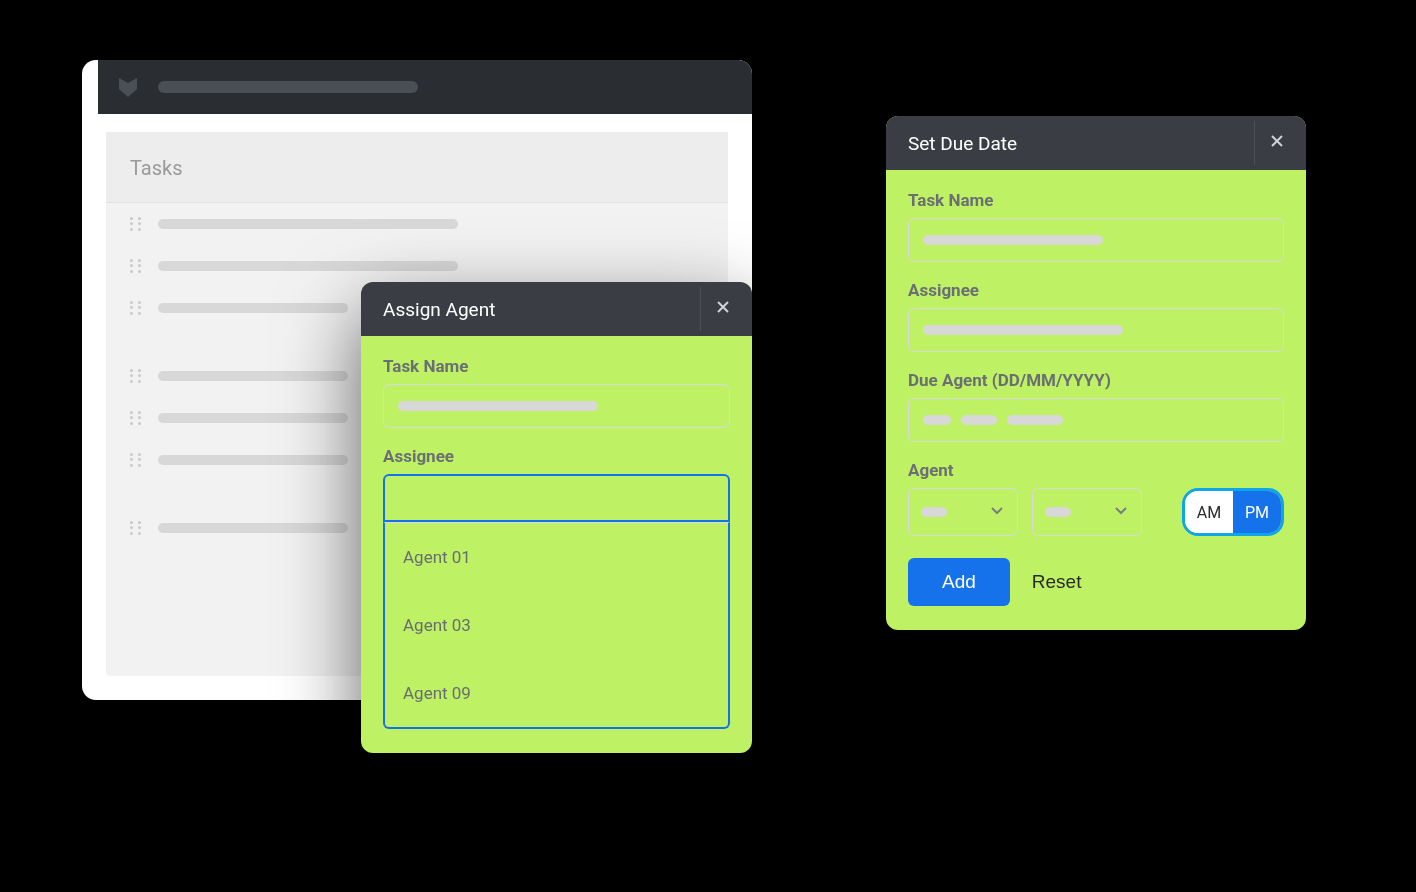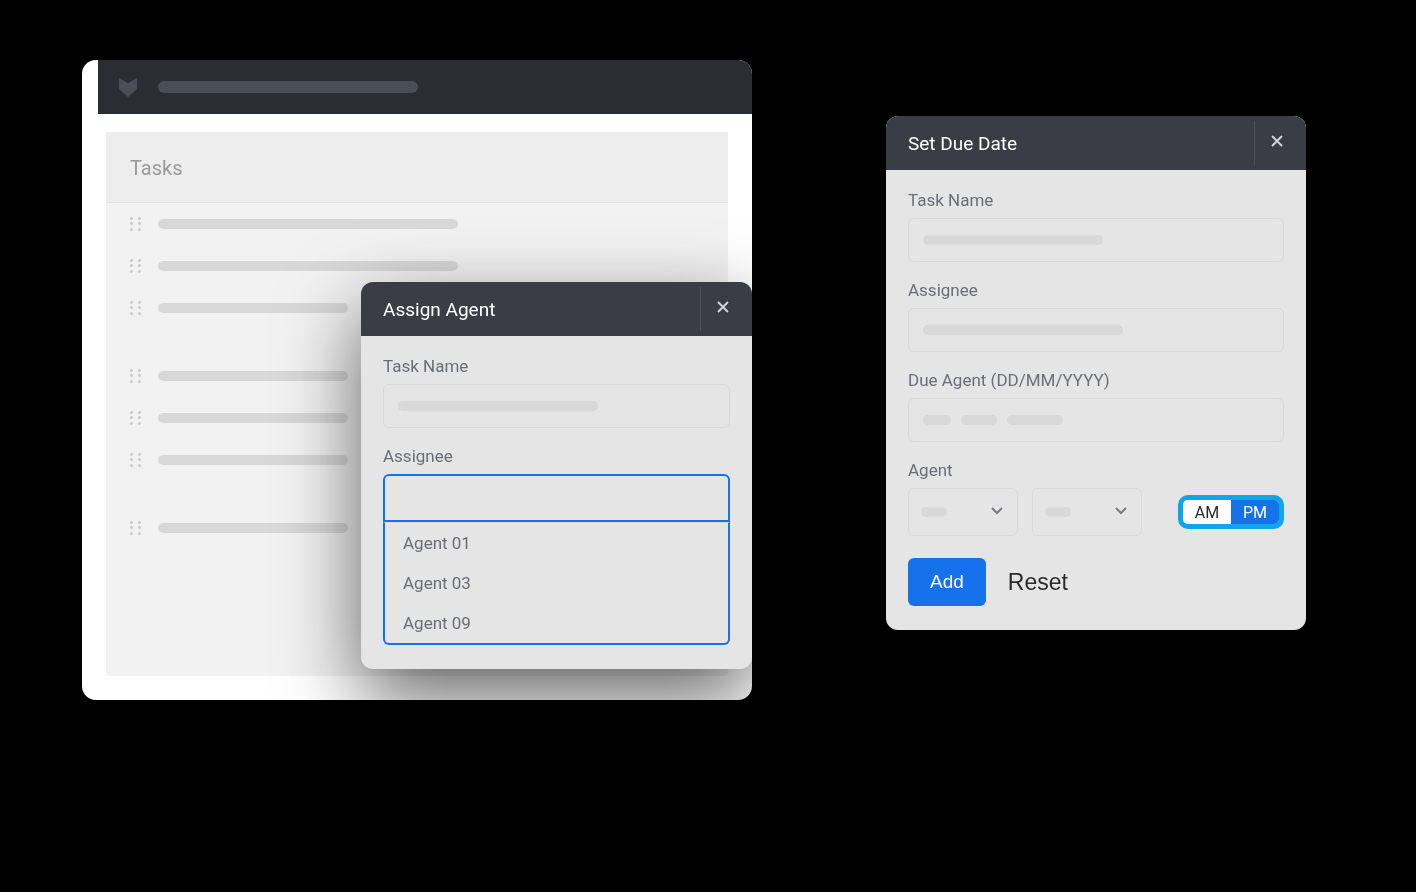--- a/index.html
+++ b/index.html
@@ -80,21 +80,21 @@
   .task-bar {
     height: 10px;
     background: #d8d8d8;
     border-radius: 5px;
   }
   .task-group + .task-group { margin-top: 26px; }
 
   
   .modal {
     position: absolute;
-    background: #e5e5e5;
+    background: #bef264;
     border-radius: 12px;
     box-shadow: 0 30px 80px rgba(0,0,0,0.6);
     overflow: hidden;
   }
   .modal-header {
     background: #3a3e44;
     color: #fff;
     display: flex;
     align-items: center;
     justify-content: space-between;
@@ -111,20 +111,21 @@
     border-left: 1px solid #4c5056;
     cursor: pointer;
   }
   .close-btn svg path { stroke: #cfd2d6; }
   .modal-body { padding: 20px 22px 24px 22px; }
   .field { margin-bottom: 18px; }
   .field-label {
     color: #6b6f74;
     font-size: 17px;
     margin-bottom: 8px;
+    font-weight: bold;
   }
   .text-input {
     width: 100%;
     height: 44px;
     border: 1px solid #d7dadd;
     border-radius: 6px;
     padding: 0 14px;
     display: flex;
     align-items: center;
     gap: 10px;
@@ -147,21 +148,21 @@
     border: 2px solid #1672eb;
     border-radius: 6px 6px 0 0;
   }
   .combo-list {
     border: 2px solid #1672eb;
     border-top: 1px solid #d7dadd;
     border-radius: 0 0 6px 6px;
     overflow: hidden;
   }
   .combo-option {
-    padding: 10px 18px;
+    padding: 24px 18px;
     font-size: 17px;
     color: #696d72;
     display: flex;
     align-items: center;
     justify-content: space-between;
     cursor: pointer;
   }
   .combo-option.hovered {
     background: #f0f0f0;
     color: #1a1a1a;
@@ -197,25 +198,25 @@
     border-radius: 6px;
     display: flex;
     align-items: center;
     justify-content: space-between;
     padding: 0 12px;
     cursor: pointer;
   }
   .chevron svg path { stroke: #7a7d81; }
   .ampm-group {
     display: flex;
-    border: 5px solid #0ea5e9;
-    border-radius: 10px;
+    border: 3px solid #0ea5e9;
+    border-radius: 16px;
     overflow: hidden;
     margin-left: auto;
-    height: 34px;
+    height: 48px;
   }
   .ampm-btn {
     width: 48px;
     display: flex;
     align-items: center;
     justify-content: center;
     font-size: 16px;
     color: #2a2a2a;
     cursor: pointer;
     background: #fff;
@@ -229,29 +230,29 @@
     align-items: center;
     gap: 22px;
     margin-top: 22px;
   }
   .btn-primary {
     background: #1672eb;
     color: #fff;
     border: none;
     border-radius: 6px;
     height: 48px;
-    padding: 0 22px;
+    padding: 0 34px;
     font-size: 19px;
     cursor: pointer;
   }
   .btn-link {
     background: none;
     border: none;
     color: #2a2a2a;
-    font-size: 23px;
+    font-size: 19px;
     cursor: pointer;
   }
 </style>
 </head>
 <body>
 
 <div class="app-window">
   <div class="app-header">
     <span class="app-logo">
       <svg width="24" height="24" viewBox="0 0 24 24">

